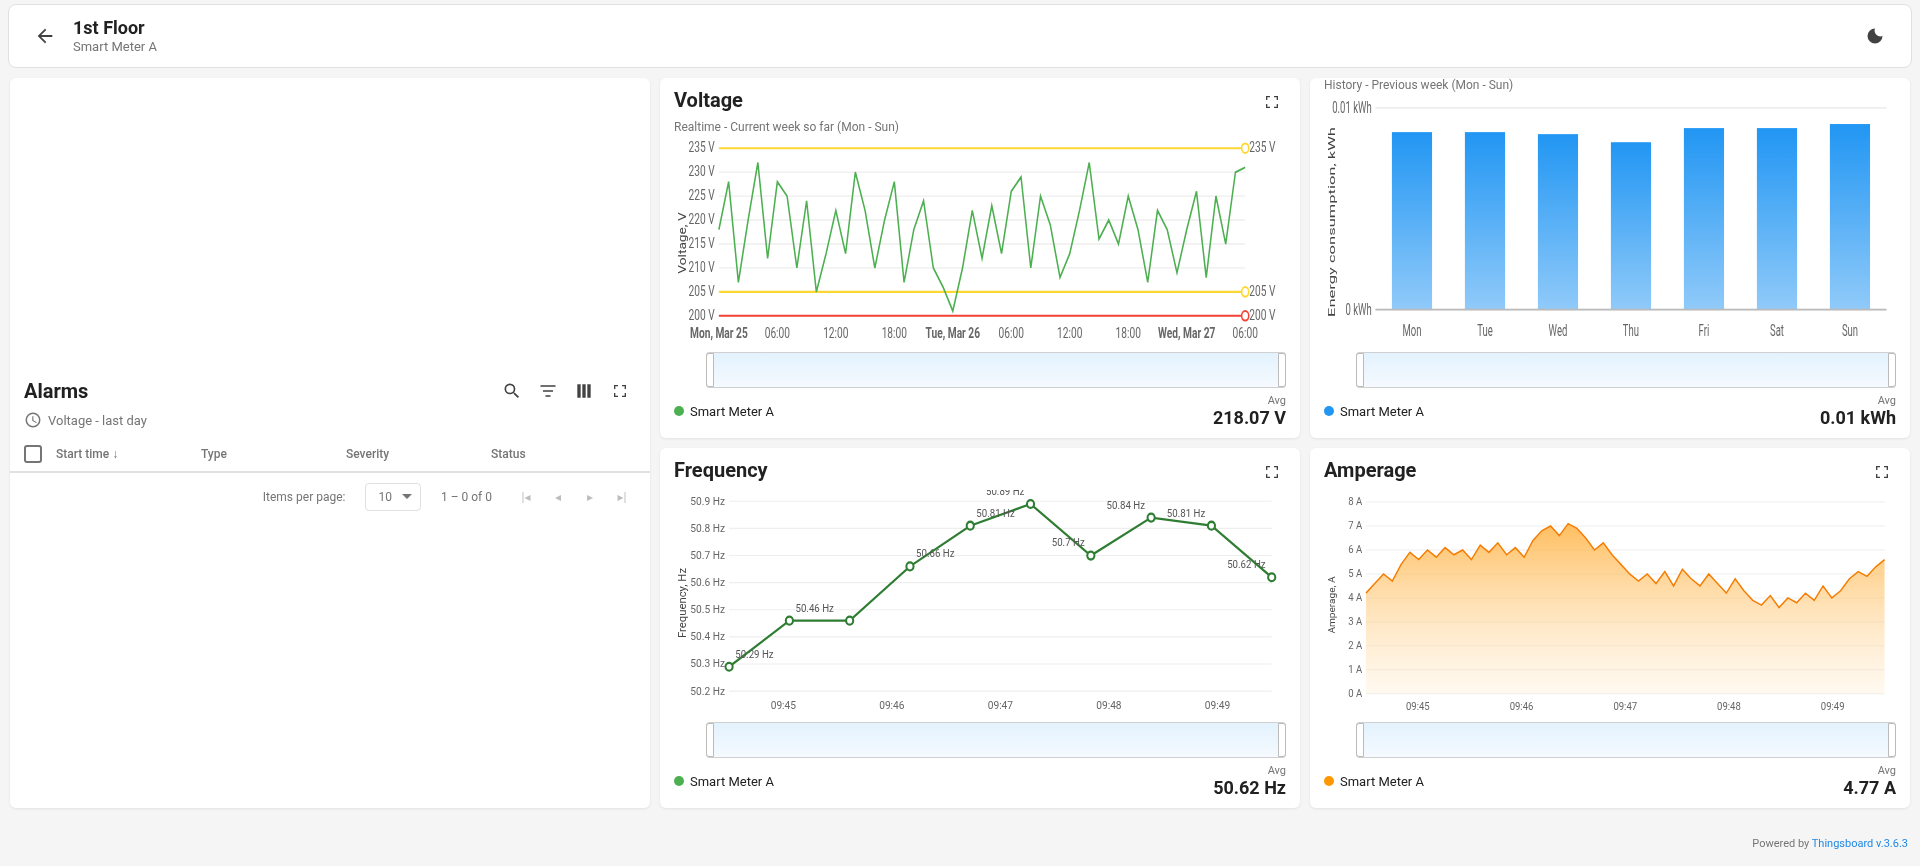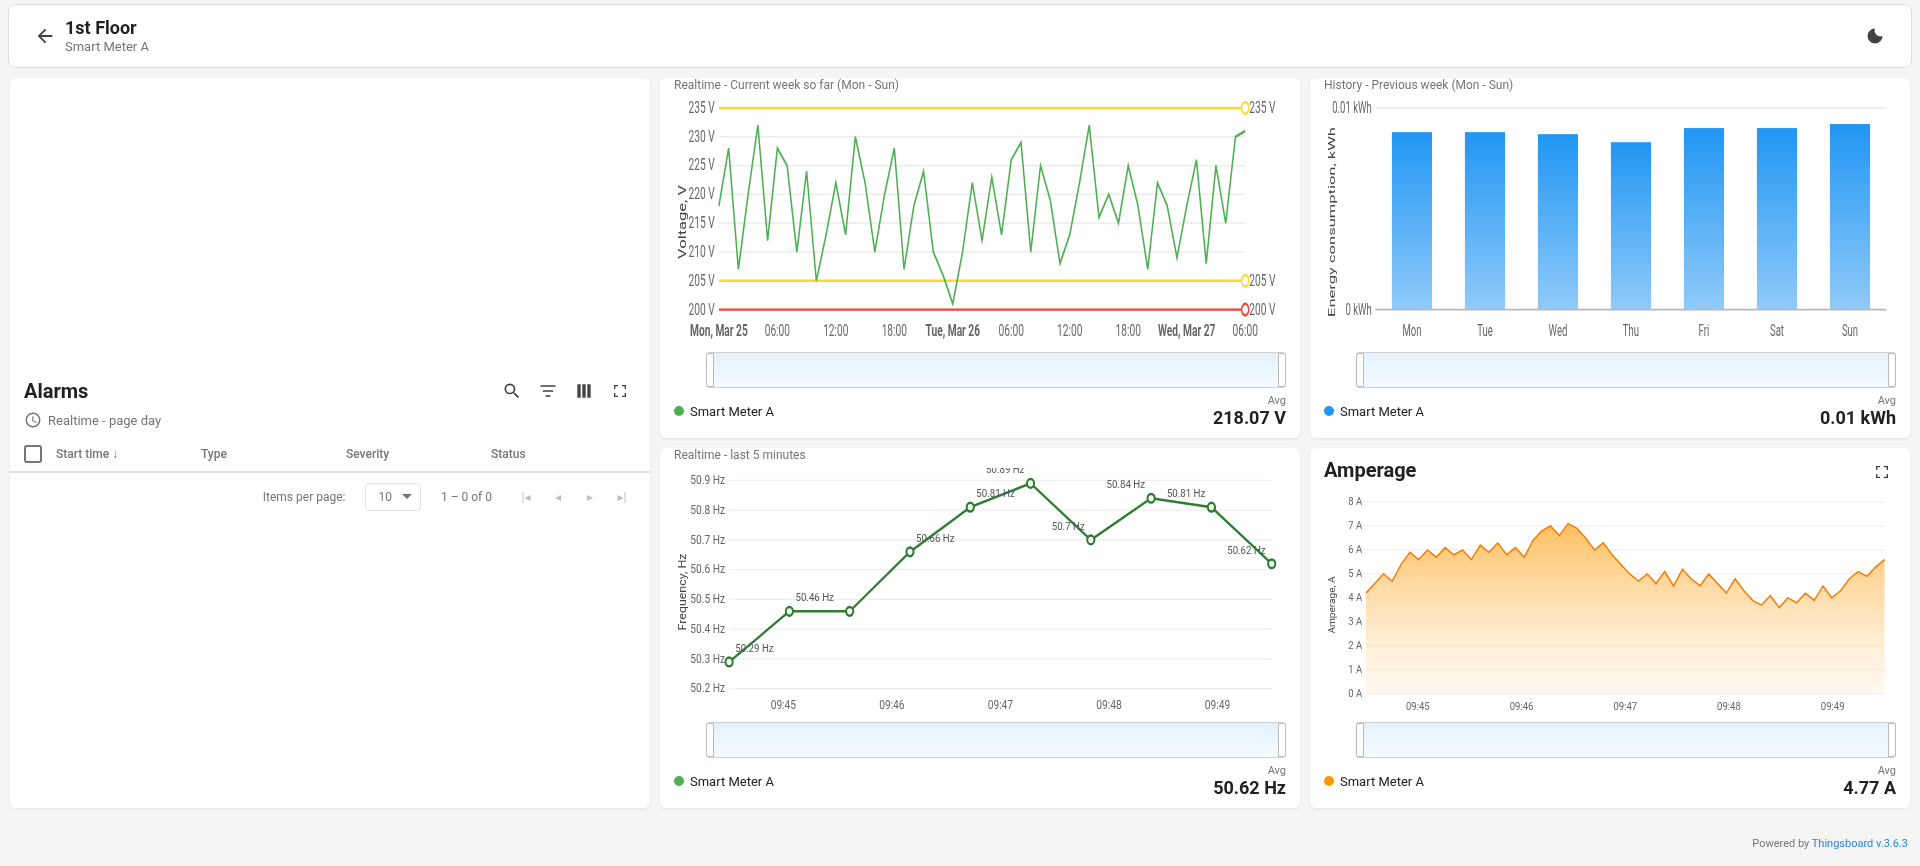--- a/index.html
+++ b/index.html
@@ -37,21 +37,21 @@
     background: var(--bg);
     border: 1px solid var(--border);
     border-radius: 8px;
     margin: 4px 8px;
     padding: 0 16px;
   }
   .back-arrow {
     width: 40px; height:40px; display:flex; align-items:center; justify-content:center;
     cursor:pointer; border-radius:50%;
   }
-  .topbar-titles { display:flex; flex-direction:column; }
+  .topbar-titles { margin-left: 8px; display:flex; flex-direction:column; }
   .topbar-title { font-size:18px; font-weight:700; line-height:1.2; }
   .topbar-subtitle { font-size:13px; color: var(--text-secondary); line-height:1.2; }
   .topbar-spacer { flex:1; }
   .theme-toggle { width:40px; height:40px; display:flex; align-items:center; justify-content:center; cursor:pointer; border-radius:50%; }
 
   
   .grid {
     display: grid;
     grid-template-columns: 640px 640px 1fr;
     grid-template-rows: 360px 360px;
@@ -172,20 +172,28 @@
   <div class="theme-toggle">
     <svg width="20" height="20" viewBox="0 0 24 24">
         <path fill="#424242" d="M12 3a9 9 0 109 9 7 7 0 01-9-9z"></path>
       </svg>
   </div>
 </div>
 
 <div class="grid">
 
   <div class="card">
+    <div class="card-head">
+      <span class="card-title">Voltage</span>
+      <div class="card-fullscreen">
+        <svg width="16" height="16" viewBox="0 0 24 24">
+            <path fill="#424242" d="M3 3h6v2H5v4H3V3m12 0h6v6h-2V5h-4V3M3 15h2v4h4v2H3v-6m16 0h2v6h-6v-2h4v-4z"></path>
+          </svg>
+      </div>
+    </div>
     <div class="card-subtitle">Realtime - Current week so far (Mon - Sun)</div>
     <div class="chart-area" style="height:150px;">
       <svg class="chart" viewBox="0 0 600 150" preserveAspectRatio="none" id="voltage-svg">
           <line x1="44" x2="560" y1="128" y2="128" stroke="#eee" stroke-width="1"></line>
           <text x="40" y="131" text-anchor="end" class="axis-label">200 V</text>
           <line x1="44" x2="560" y1="110.57142857142857" y2="110.57142857142857" stroke="#eee" stroke-width="1"></line>
           <text x="40" y="113.57142857142857" text-anchor="end" class="axis-label">205 V</text>
           <line x1="44" x2="560" y1="93.14285714285714" y2="93.14285714285714" stroke="#eee" stroke-width="1"></line>
           <text x="40" y="96.14285714285714" text-anchor="end" class="axis-label">210 V</text>
           <line x1="44" x2="560" y1="75.71428571428572" y2="75.71428571428572" stroke="#eee" stroke-width="1"></line>
@@ -304,21 +312,21 @@
             <svg width="16" height="16" viewBox="0 0 24 24">
               <path fill="#424242" d="M3 3h6v2H5v4H3V3m12 0h6v6h-2V5h-4V3M3 15h2v4h4v2H3v-6m16 0h2v6h-6v-2h4v-4z"></path>
             </svg>
           </div>
       </div>
     </div>
     <div class="alarms-timewindow">
       <svg width="18" height="18" viewBox="0 0 24 24">
           <path fill="#757575" d="M12 2a10 10 0 1010 10A10 10 0 0012 2m0 18a8 8 0 118-8 8 8 0 01-8 8m.5-13H11v6l5.25 3.15.75-1.23-4.5-2.67z"></path>
         </svg>
-      <span>Realtime - page day</span>
+      <span>Voltage - last day</span>
     </div>
     <div class="alarms-table-head">
       <div class="col chk">
           <div class="checkbox"></div>
         </div>
       <div class="col"><span>Start time</span> <span>↓</span></div>
       <div class="col">Type</div>
       <div class="col">Severity</div>
       <div class="col">Status</div>
     </div>
@@ -329,21 +337,28 @@
       <div class="pager-arrows">
         <div class="pg">|◂</div>
         <div class="pg">◂</div>
         <div class="pg">▸</div>
         <div class="pg">▸|</div>
       </div>
     </div>
   </div>
 
   <div class="card">
-    <div class="card-subtitle">Realtime - last 5 minutes</div>
+    <div class="card-head">
+      <span class="card-title">Frequency</span>
+      <div class="card-fullscreen">
+        <svg width="16" height="16" viewBox="0 0 24 24">
+            <path fill="#424242" d="M3 3h6v2H5v4H3V3m12 0h6v6h-2V5h-4V3M3 15h2v4h4v2H3v-6m16 0h2v6h-6v-2h4v-4z"></path>
+          </svg>
+      </div>
+    </div>
     <div class="chart-area" style="height:200px;">
       <svg class="chart" viewBox="0 0 600 200" preserveAspectRatio="none" id="frequency-svg">
           <line x1="54" x2="586" y1="178" y2="178" stroke="#eee"></line>
           <text x="50" y="181" text-anchor="end" class="axis-label">50.2 Hz</text>
           <line x1="54" x2="586" y1="154.00000000000122" y2="154.00000000000122" stroke="#eee"></line>
           <text x="50" y="157.00000000000122" text-anchor="end" class="axis-label">50.3 Hz</text>
           <line x1="54" x2="586" y1="130.00000000000074" y2="130.00000000000074" stroke="#eee"></line>
           <text x="50" y="133.00000000000074" text-anchor="end" class="axis-label">50.4 Hz</text>
           <line x1="54" x2="586" y1="106.00000000000024" y2="106.00000000000024" stroke="#eee"></line>
           <text x="50" y="109.00000000000024" text-anchor="end" class="axis-label">50.5 Hz</text>

